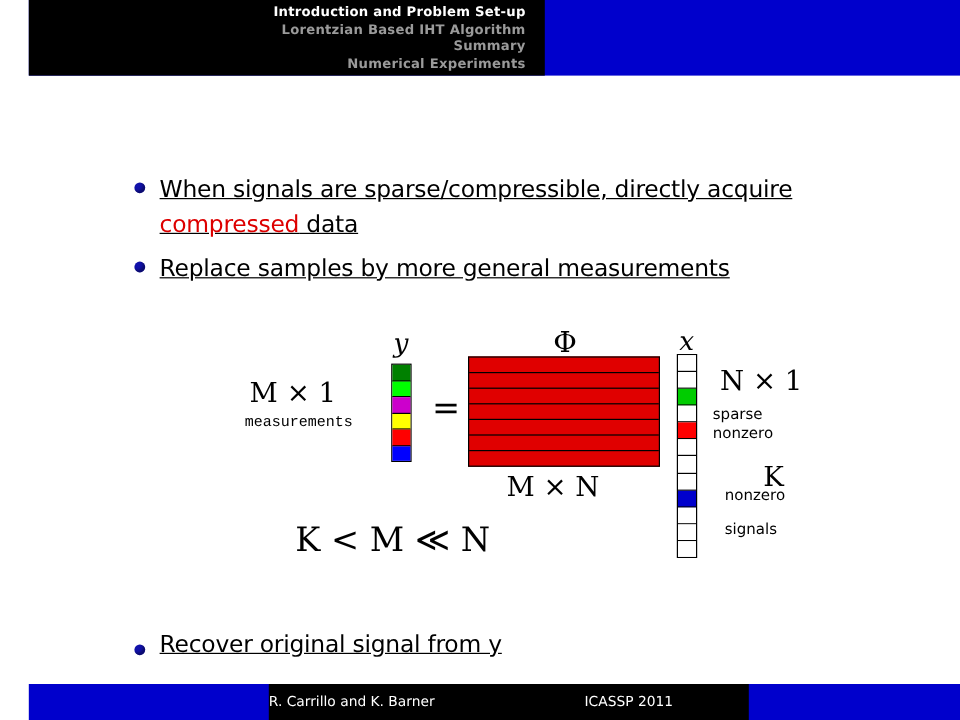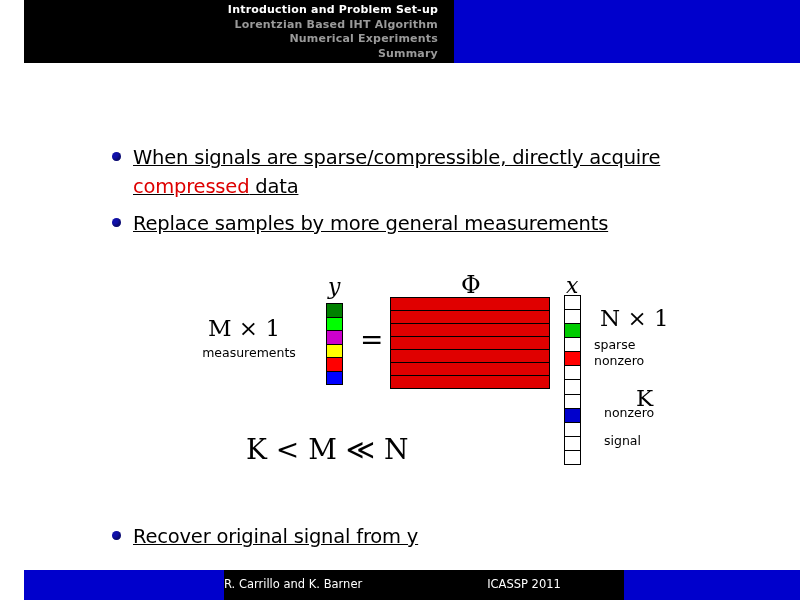--- a/index.html
+++ b/index.html
@@ -219,38 +219,38 @@
 </head>
 <body>
 
 <div class="slide">
 
   <div class="header"></div>
   <div class="header-black"></div>
   <div class="header-nav">
     <div><span>Introduction and Problem Set-up</span></div>
     <div class="dim"><span>Lorentzian Based IHT Algorithm</span></div>
+    <div class="dim"><span>Summary</span></div>
     <div class="dim"><span>Numerical Experiments</span></div>
-    <div class="dim"><span>Summary</span></div>
   </div>
 
 
   <div class="content">
 
     <div class="bullet-row" style="left:88px; top:28px; width:620px;">
       <div class="bullet-dot"></div>
       <div class="bullet-text"><span>When signals are sparse/compressible, directly acquire </span><span class="red">compressed</span><span> data</span></div>
     </div>
 
     <div class="bullet-row" style="left:88px; top:94px; width:620px;">
       <div class="bullet-dot"></div>
       <div class="bullet-text">Replace samples by more general measurements</div>
     </div>
 
-    <div class="bullet-row" style="left:88px; top:407px; width:620px;">
+    <div class="bullet-row" style="left:88px; top:407px; width:620px;align-items:center;">
       <div class="bullet-dot"></div>
       <div class="bullet-text">Recover original signal from y</div>
     </div>
 
     <div class="figure">
 
       <div class="lbl" style="left:154px; top:9px; font-size:22px;">y</div>
 
       <div class="lbl-up" style="left:287px; top:6px; font-size:24px;">Φ</div>
 
@@ -286,31 +286,32 @@
         <div style="background:#ffffff"></div>
         <div style="background:#ffffff"></div>
         <div style="background:#ffffff"></div>
         <div style="background:#0000cc"></div>
         <div style="background:#ffffff"></div>
         <div style="background:#ffffff"></div>
         <div style="background:#ffffff"></div>
       </div>
 
       <div class="lbl-up" style="left:34px; top:50px; font-size:23px;">M × 1</div>
-      <div class="small-lbl" style="left:10px; top:80px; width:130px;">measurements</div>
-
+      <div class="small-lbl" style="left:10px; top:80px; width:130px;font-family:Liberation Mono, monospace;">measurements</div>
+
+      <div class="lbl-up" style="left:248px; top:128px; font-size:23px;">M × N</div>
 
       <div class="lbl-up" style="left:72px; top:168px; font-size:28px;">K &lt; M ≪ N</div>
 
       <div class="lbl-up" style="left:426px; top:40px; font-size:23px;">N × 1</div>
       <div class="small-lbl" style="left:420px; top:72px; width:90px; text-align:left;">sparse</div>
       <div class="small-lbl" style="left:420px; top:88px; width:90px; text-align:left;">nonzero</div>
       <div class="lbl-up" style="left:462px; top:120px; font-size:23px;">K</div>
       <div class="small-lbl" style="left:430px; top:140px; width:90px; text-align:left;">nonzero</div>
-      <div class="small-lbl" style="left:430px; top:168px; width:90px; text-align:left;">signal</div>
+      <div class="small-lbl" style="left:430px; top:168px; width:90px; text-align:left;">signals</div>
     </div>
 
   </div>
 
   <div class="footer">
     <div class="footer-black"></div>
     <div class="footer-left-txt">R. Carrillo and K. Barner</div>
     <div class="footer-right-txt">ICASSP 2011</div>
   </div>
 

